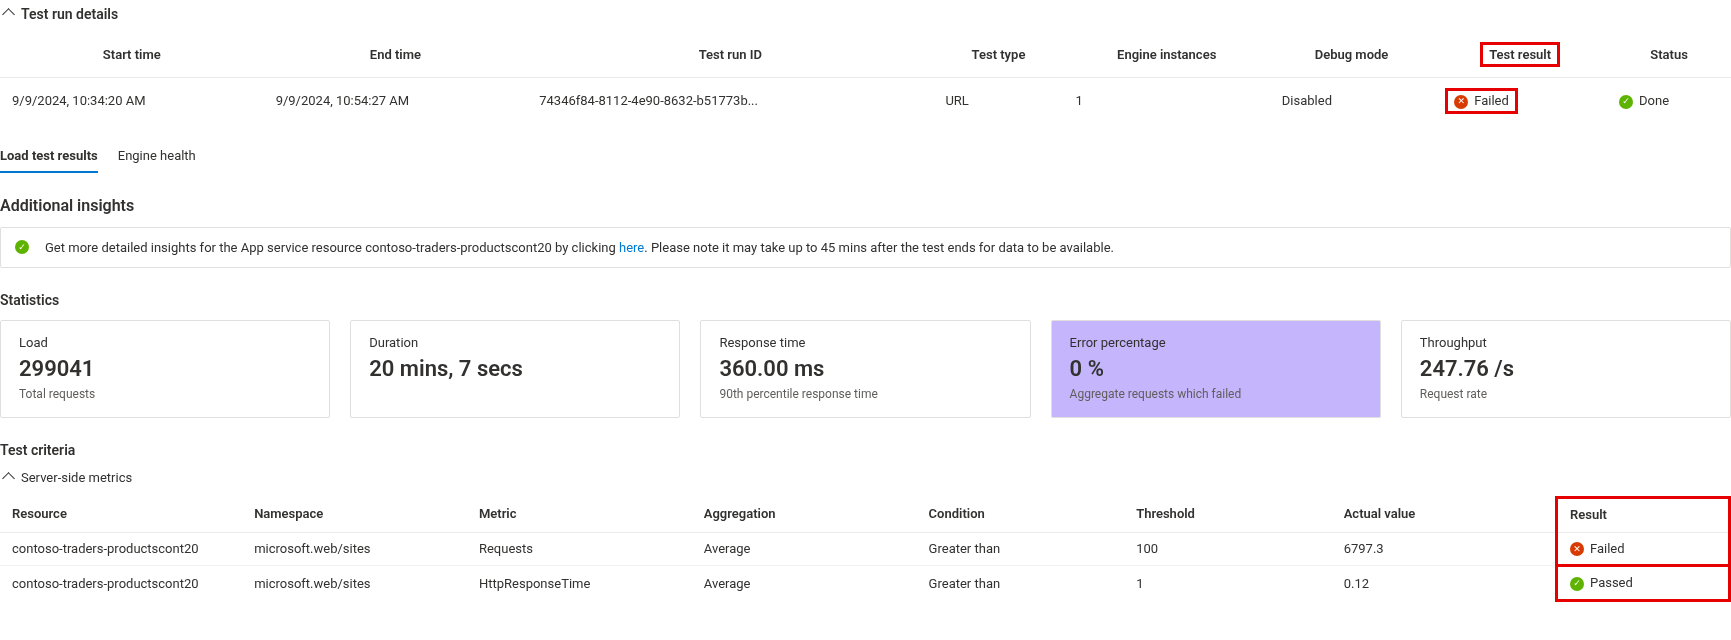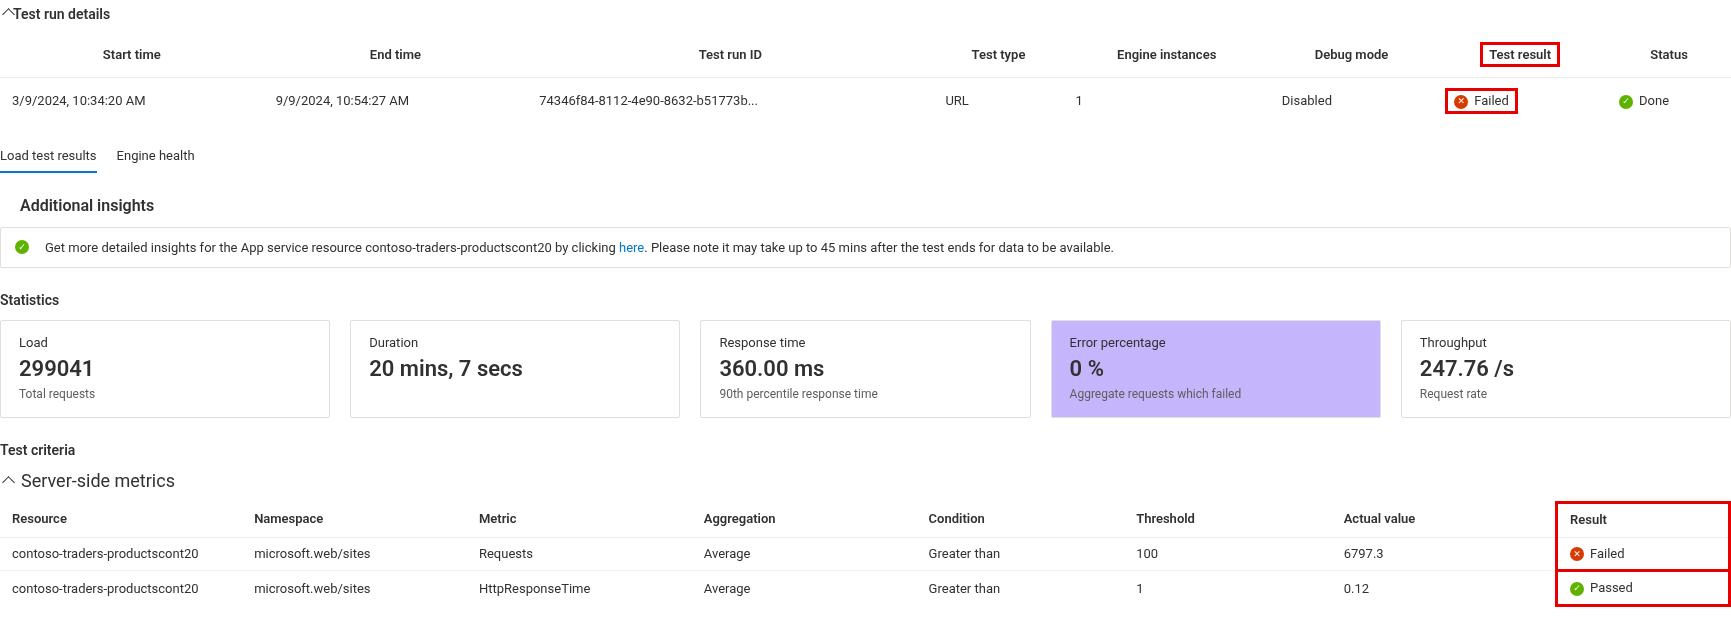--- a/index.html
+++ b/index.html
@@ -5,20 +5,21 @@
   * { box-sizing: border-box; margin: 0; padding: 0; }
   body {
     font-family: "Segoe UI", -apple-system, BlinkMacSystemFont, Roboto, sans-serif;
     font-size: 13px;
     color: #323130;
     background: #ffffff;
   }
   .section-header {
     display: flex;
     align-items: flex-start;
+    gap: 8px;
     padding: 6px 0 6px 4px;
     font-weight: 600;
     font-size: 14px;
     cursor: pointer;
   }
   .chevron-up::before {
     content: "";
     display: inline-block;
     width: 8px; height: 8px;
     border-left: 1.5px solid #323130;
@@ -58,28 +59,27 @@
     padding-left: 0;
   }
   .tab {
     font-size: 13px;
     padding: 6px 0 8px 0;
     cursor: pointer;
     color: #323130;
   }
   .tab.active {
     border-bottom: 2px solid #0078d4;
-    font-weight: 400;
+    font-weight: 700;
   }
   h2.subheading {
     font-size: 16px;
     font-weight: 600;
     margin-top: 22px;
     margin-bottom: 12px;
-    padding-left: 20px;
   }
   h2.mainheading {
     font-size: 14px;
     font-weight: 600;
     margin-top: 24px;
     margin-bottom: 12px;
   }
   .insight-bar {
     border: 1px solid #e1dfdd;
     border-radius: 2px;
@@ -108,21 +108,21 @@
   .stat-label { font-size: 13px; color: #323130; }
   .stat-value { font-size: 22px; font-weight: 600; margin-top: 6px; }
   .stat-desc  { font-size: 12px; color: #605e5c; margin-top: 6px; }
 
   .criteria-sub {
     display: flex;
     align-items: center;
     gap: 8px;
     margin-top: 8px;
     margin-bottom: 10px;
-    font-size: 18px;
+    font-size: 13px;
     cursor: pointer;
     padding-left: 4px;
   }
   .criteria-table {
     width: 100%;
     border-collapse: collapse;
   }
   .criteria-table th {
     text-align: left;
     font-weight: 600;
@@ -172,21 +172,21 @@
       <th>Test run ID</th>
       <th>Test type</th>
       <th>Engine instances</th>
       <th>Debug mode</th>
       <th><span class="highlight-box">Test result</span></th>
       <th>Status</th>
     </tr>
   </thead>
   <tbody>
     <tr>
-      <td>3/9/2024, 10:34:20 AM</td>
+      <td>9/9/2024, 10:34:20 AM</td>
       <td>9/9/2024, 10:54:27 AM</td>
       <td>74346f84-8112-4e90-8632-b51773b...</td>
       <td>URL</td>
       <td>1</td>
       <td>Disabled</td>
       <td>
         <span class="highlight-box">
           <span class="icon-circle icon-fail">✕</span><span>Failed</span>
         </span>
       </td>

